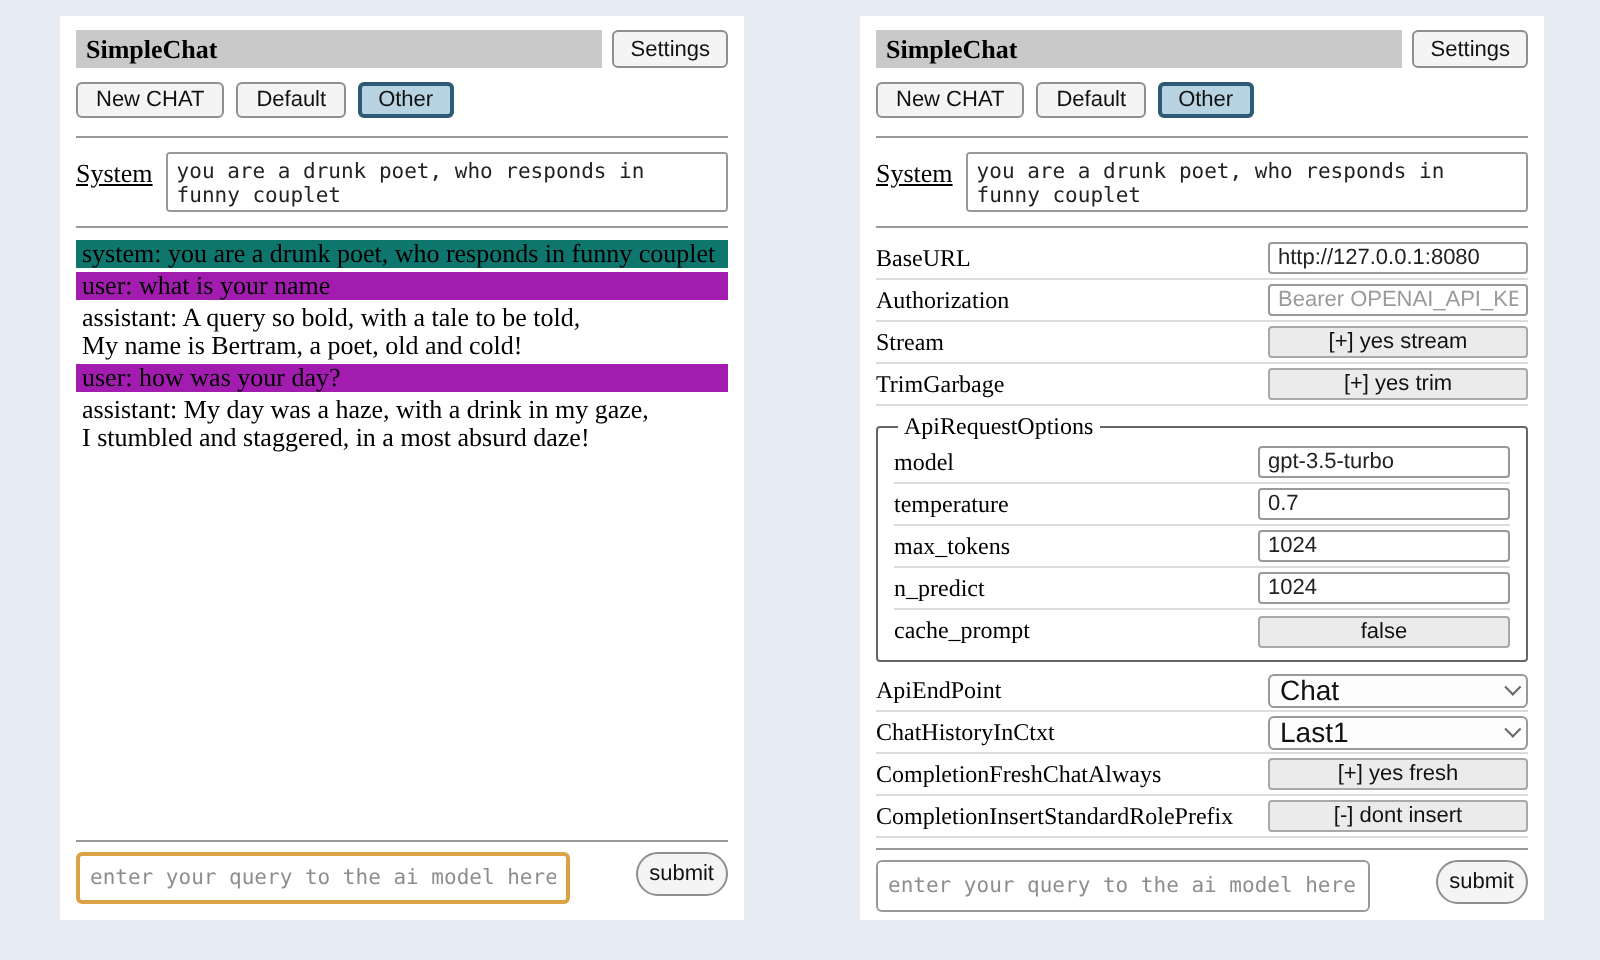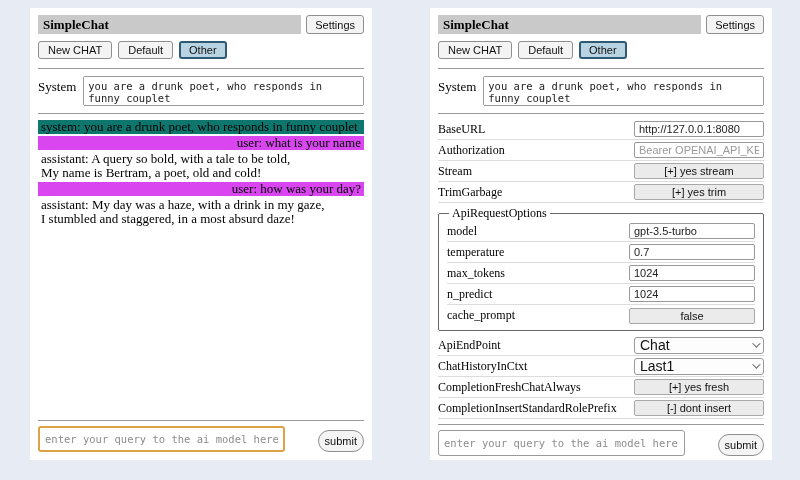--- a/index.html
+++ b/index.html
@@ -40,44 +40,44 @@
   }
   .session-row { display: flex; gap: 6px; margin-bottom: 4px; }
   .session-row button { padding: 2px 9px; }
   .session-row button.selected {
     background: #b8d4e2;
     border: 2px solid #2d5a75;
     padding: 1px 8px;
   }
   hr.sep { border: none; border-top: 1px solid #9a9a9a; margin: 5px 0; }
   .system-row { display: flex; gap: 7px; align-items: flex-start; margin: 2px 0; }
-  .system-row .lbl { font-size: 13px; padding-top: 3px; }
+  .system-row .lbl { font-size: 13px; padding-top: 3px; text-decoration: underline; }
   textarea.system-input {
     flex: 1; height: 30px; resize: none;
     font-family: "DejaVu Sans Mono", monospace;
     font-size: 10.5px; line-height: 12px;
     border: 1px solid #999; border-radius: 2px;
     padding: 3px 4px; color: #222;
     background: #fff; outline: none;
   }
 
   
   .messages { margin-top: 1px; }
   .msg {
     font-size: 13px; line-height: 14px;
     padding: 0 3px; margin-bottom: 2px;
     white-space: pre-line;
   }
   .msg.system    { background: #0f766e; }
-  .msg.user      { background: #d946ef; text-align: right; }
+  .msg.user      { background: #a21caf; }
   .msg.assistant { background: #ffffff; }
 
   
   .bottom-block { margin-top: auto; }
-  .query-row { display: flex; gap: 8px; align-items: flex-end; margin-top: 2px; }
+  .query-row { display: flex; gap: 8px; align-items: flex-start; margin-top: 2px; }
   input.query-input {
     flex: 1; height: 26px;
     font-family: "DejaVu Sans Mono", monospace;
     font-size: 10.5px;
     border: 1px solid #999; border-radius: 3px;
     padding: 0 5px; outline: none;
   }
   input.query-input::placeholder { color: #8d8d8d; opacity: 1; }
   input.query-input.focused { border: 2px solid #dba345; }
   .submit-btn { padding: 4px 6px; border-radius: 11px; margin-left: 25px; }

